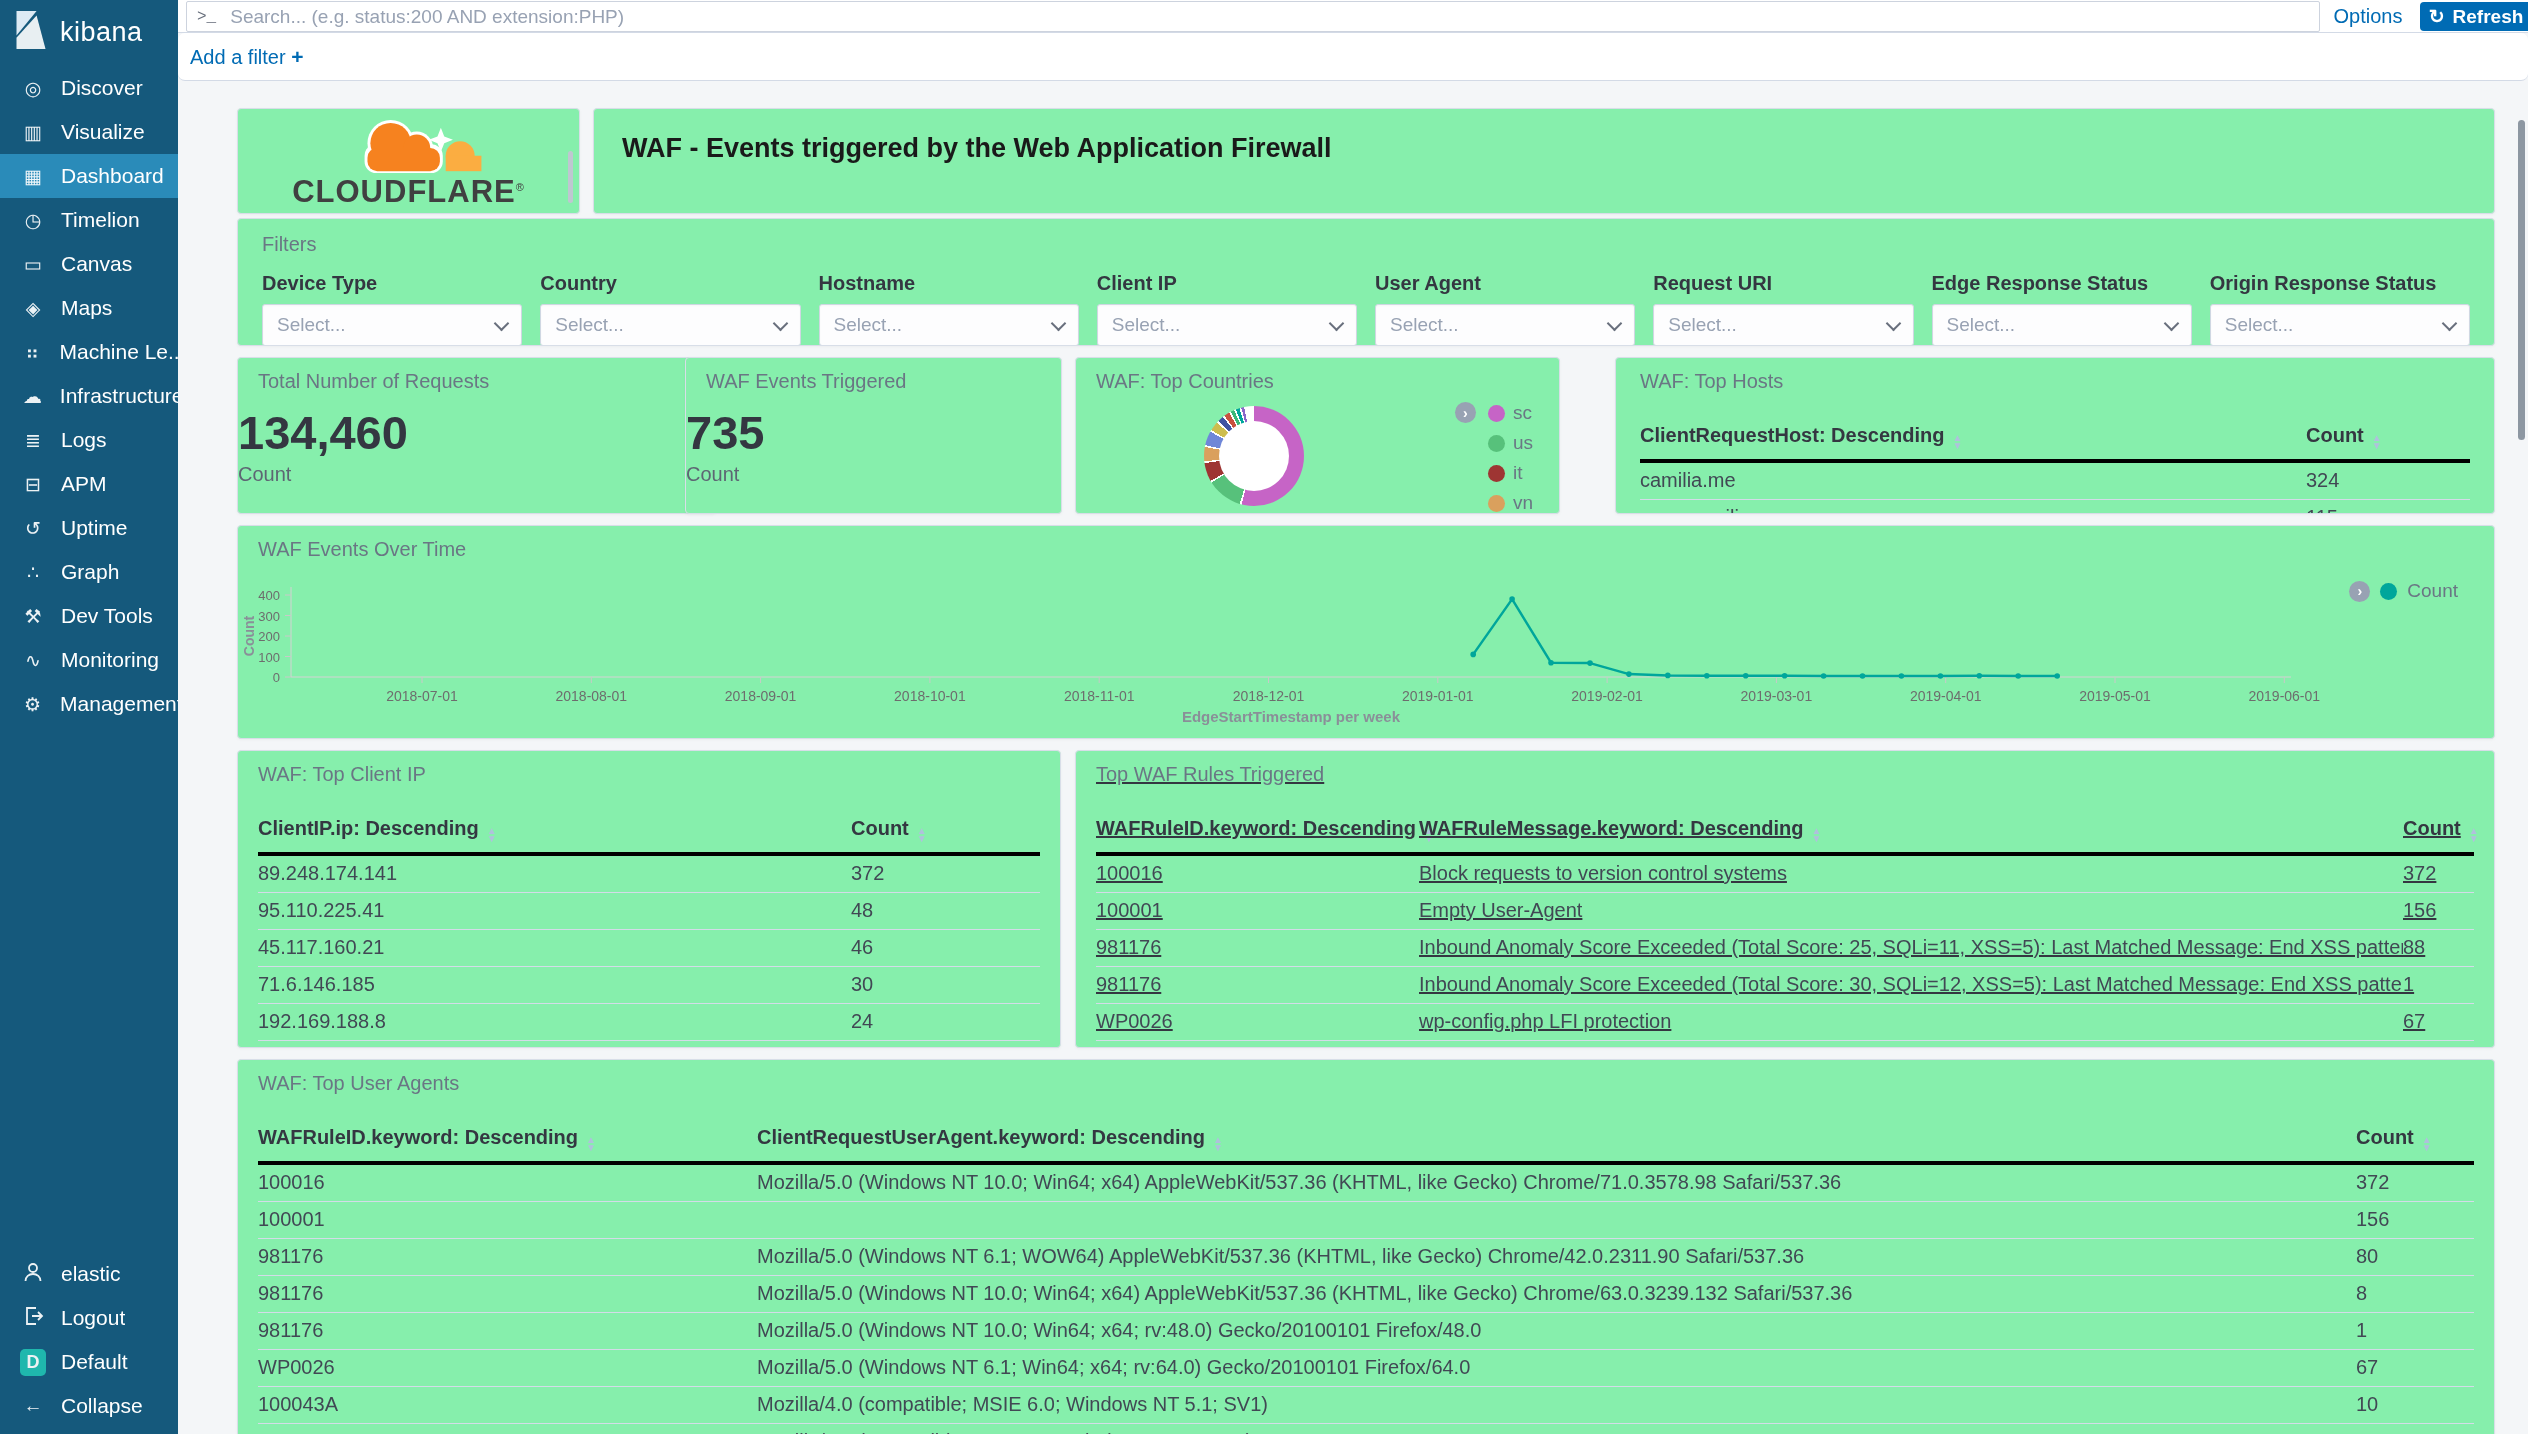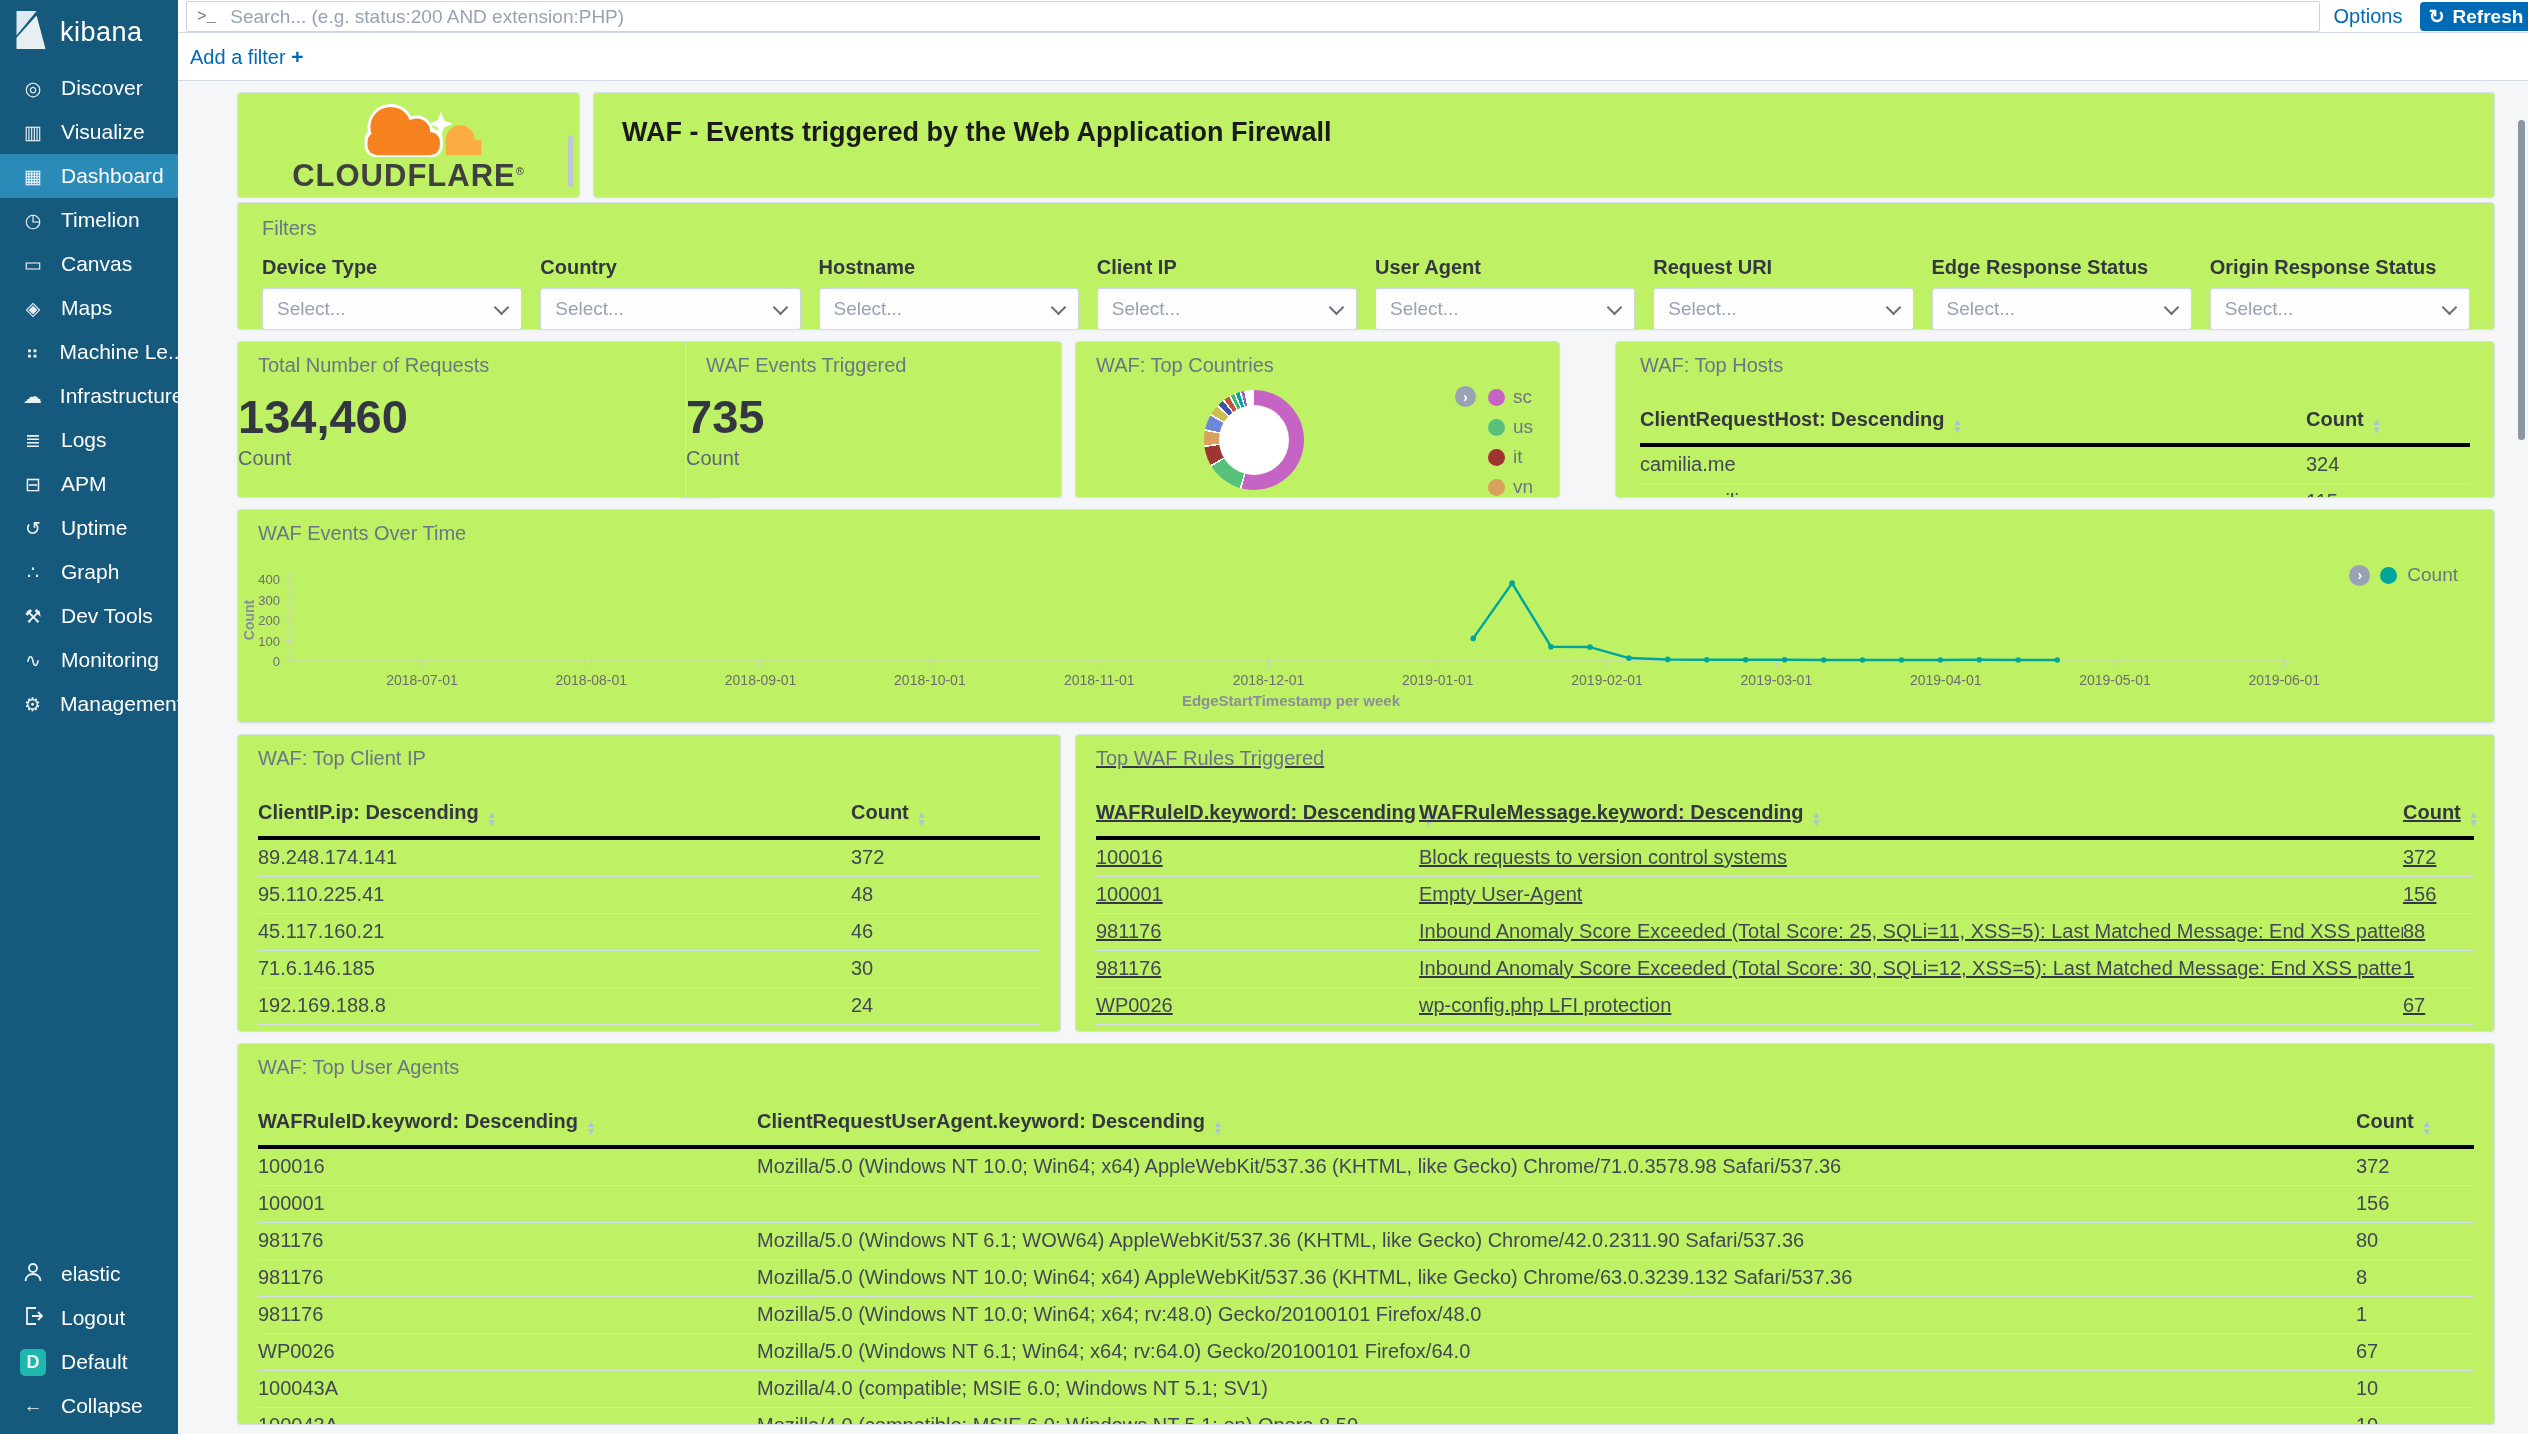--- a/index.html
+++ b/index.html
@@ -25,27 +25,27 @@
               border:1px solid #CDD3DE;border-radius:2px;background:#fff;padding:0 10px;}
   .search-prompt{font-family:"Liberation Mono",monospace;font-size:16px;color:#69707D;margin-right:12px;}
   .search-box input{border:none;outline:none;flex:1;font-size:19px;color:#343741;
                     font-family:"Liberation Sans",sans-serif;background:transparent;}
   .search-box input::placeholder{color:#98A2B3;}
   .options-link{width:96px;text-align:center;color:#006BB4;font-size:20px;cursor:pointer;}
   .refresh-btn{height:29px;margin:1px -4px 0 4px;width:112px;background:#006BB4;color:#fff;border:none;
                border-radius:4px;font-size:19px;font-weight:700;display:flex;align-items:center;
                justify-content:center;gap:8px;cursor:pointer;font-family:"Liberation Sans",sans-serif;}
   .filterbar{position:absolute;left:178px;right:0;top:33px;height:47px;background:#fff;
-             border-bottom:1px solid #D3DAE6;display:flex;align-items:center;z-index:19;}
+             border-bottom:1px solid #D3DAE6;display:flex;align-items:center;z-index:19;border-radius:7px;}
   .add-filter{margin-left:12px;color:#006BB4;font-size:20px;cursor:pointer;}
   .add-filter b{font-weight:700;font-size:21px;}
   
   .dashboard{position:absolute;left:178px;top:81px;right:0;bottom:0;background:#F4F6F8;overflow:hidden;}
-  .panel{position:absolute;background:#bef264;border:1px solid #D8DEE8;border-radius:4px;
-         box-shadow:0 1px 3px rgba(0,0,0,.04);box-sizing:border-box;overflow:hidden;}
+  .panel{position:absolute;background:#86efac;border:1px solid #D8DEE8;border-radius:4px;
+         box-shadow:0 1px 3px rgba(0,0,0,.04);box-sizing:border-box;overflow:hidden;margin-top:16px;}
   .panel-title{color:#6A7684;font-size:20px;white-space:nowrap;}
   .pt-abs{position:absolute;top:12px;left:20px;}
   
   .p-logo{left:59px;top:11px;width:343px;height:106px;display:flex;align-items:center;justify-content:center;}
   .p-title{left:415px;top:11px;width:1902px;height:106px;}
   .p-filters{left:59px;top:121px;width:2258px;height:128px;padding:14px 24px;}
   .p-metric1{left:59px;top:260px;width:479px;height:157px;}
   .p-metric2{left:507px;top:260px;width:377px;height:157px;}
   .p-countries{left:897px;top:260px;width:485px;height:157px;}
   .p-hosts{left:1437px;top:260px;width:880px;height:157px;padding:12px 24px;}

